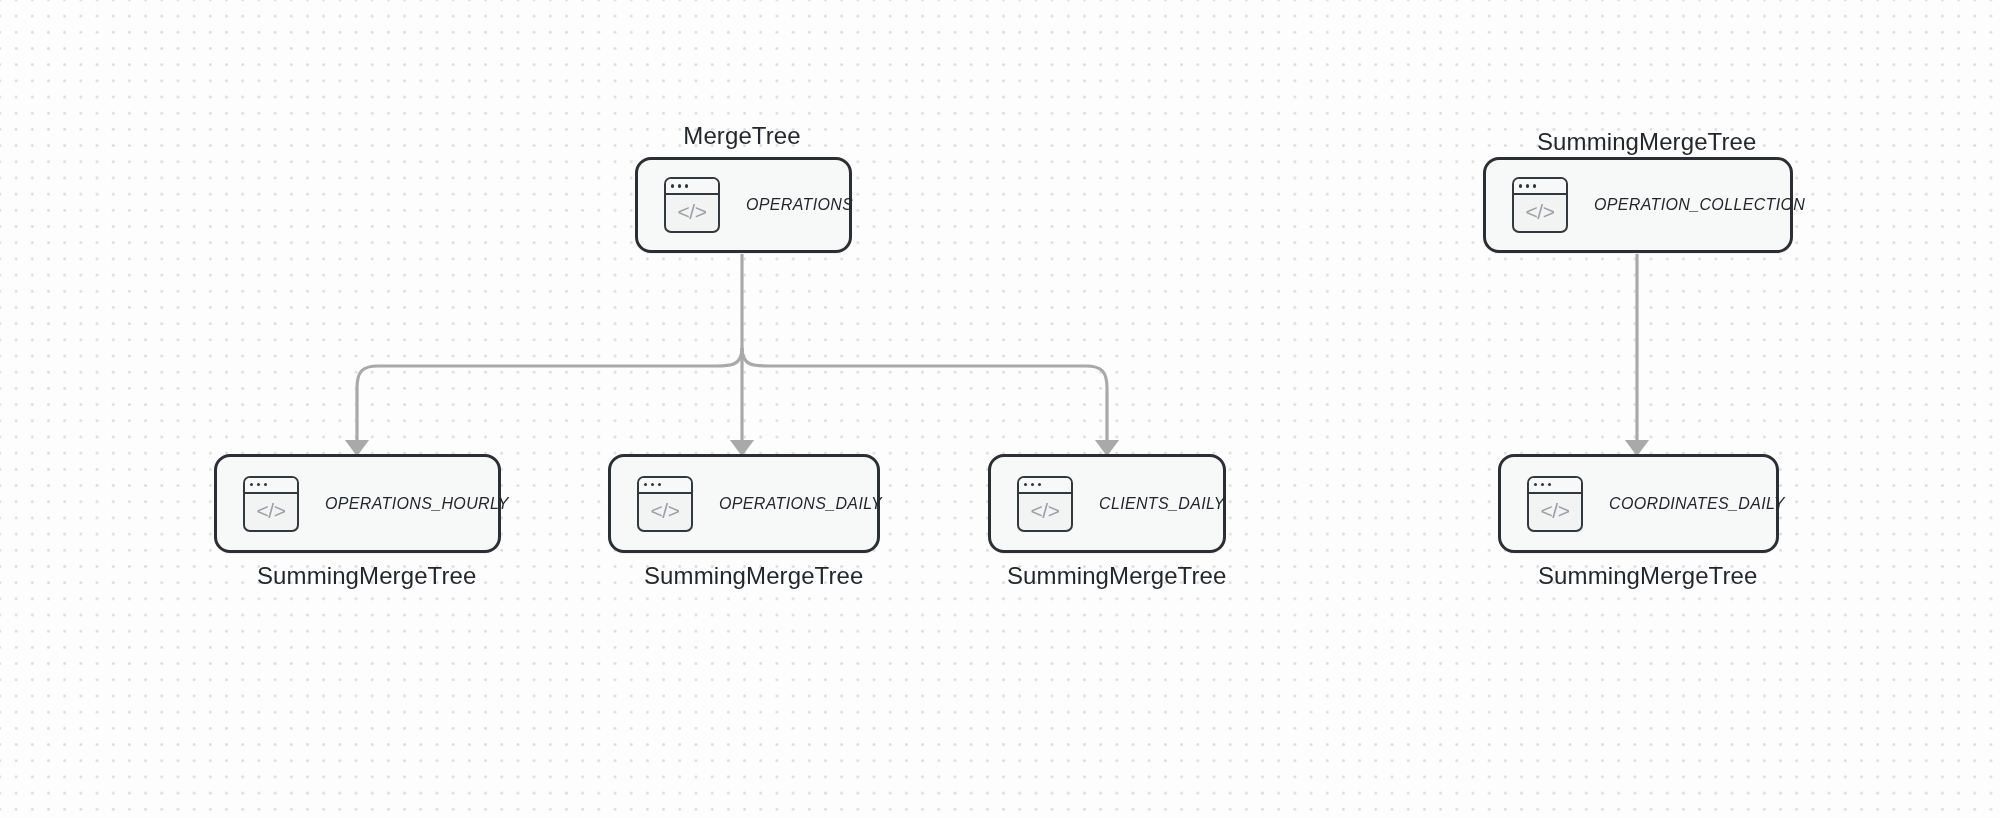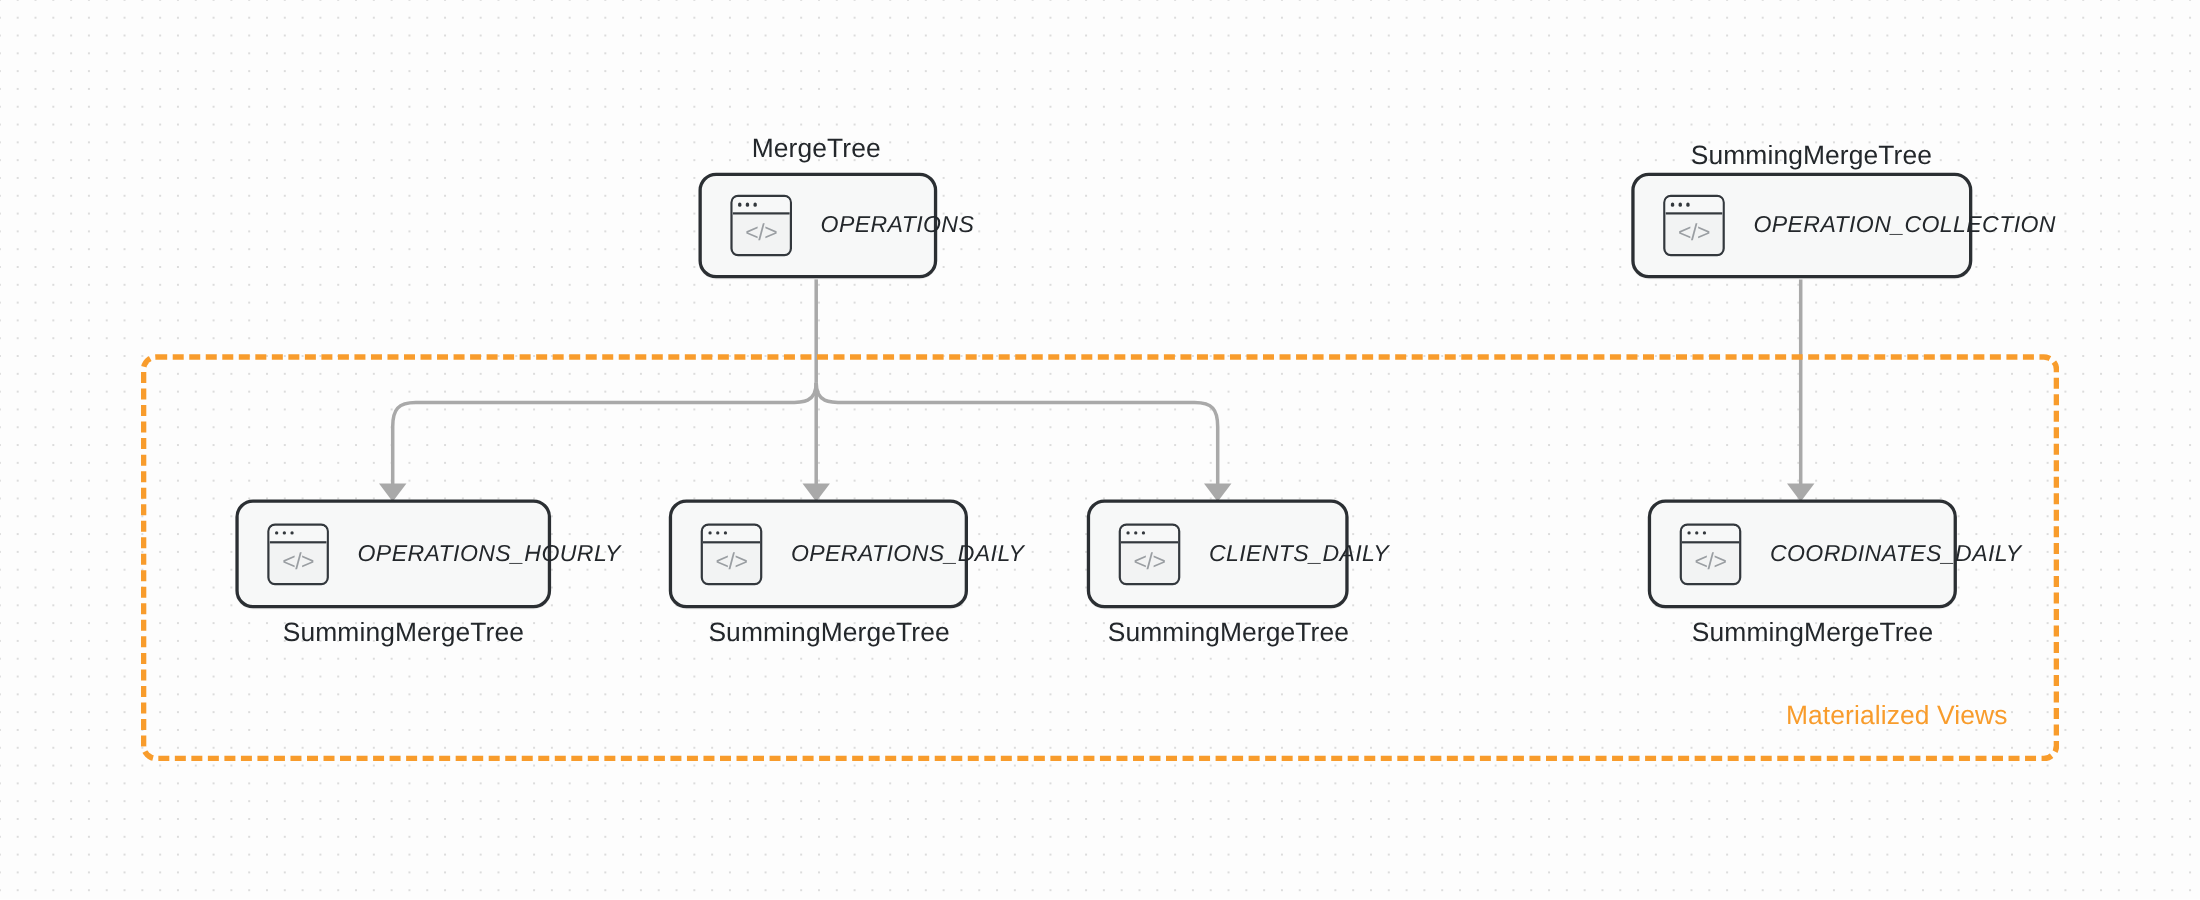--- a/index.html
+++ b/index.html
@@ -106,21 +106,21 @@
     font-size: 21px;
     font-family: "Liberation Sans", sans-serif;
     letter-spacing: -0.5px;
     line-height: 1;
     padding-bottom: 1px;
   }
 
   .node-label {
     margin-left: 26px;
     font-style: italic;
-    font-size: 21px;
+    font-size: 16px;
     color: #23272b;
     letter-spacing: 0.35px;
     white-space: nowrap;
   }
 
   
   .engine-caption {
     position: absolute;
     font-size: 24px;
     color: #23272b;
@@ -145,23 +145,20 @@
 
     <path d="M742,348 C742,366 730,366 716,366 L378,366 C362,366 357,372 357,388 L357,444" fill="none" stroke="#a9a9a9" stroke-width="3.2" stroke-linecap="butt" marker-end="url(#arrowhead)"></path>
 
     <path d="M742,348 L742,444" fill="none" stroke="#a9a9a9" stroke-width="3.2" stroke-linecap="butt" marker-end="url(#arrowhead)"></path>
 
     <path d="M742,348 C742,366 754,366 768,366 L1086,366 C1102,366 1107,372 1107,388 L1107,444" fill="none" stroke="#a9a9a9" stroke-width="3.2" stroke-linecap="butt" marker-end="url(#arrowhead)"></path>
 
     <path d="M1637,254 L1637,444" fill="none" stroke="#a9a9a9" stroke-width="3.2" stroke-linecap="butt" marker-end="url(#arrowhead)"></path>
   </svg>
 
-  <div class="mv-group">
-    <div class="mv-caption">Materialized Views</div>
-  </div>
 
   <div class="engine-caption" style="left:642px; top:122px; width:200px;">MergeTree</div>
 
   <div class="engine-caption" style="left:1537px; top:128px; width:200px;">SummingMergeTree</div>
 
   <div class="node" style="left:635px; top:157px; width:217px; height:96px;">
     <div class="node-icon">
       <div class="icon-titlebar">
         <span class="icon-dot"></span>
         <span class="icon-dot"></span>

